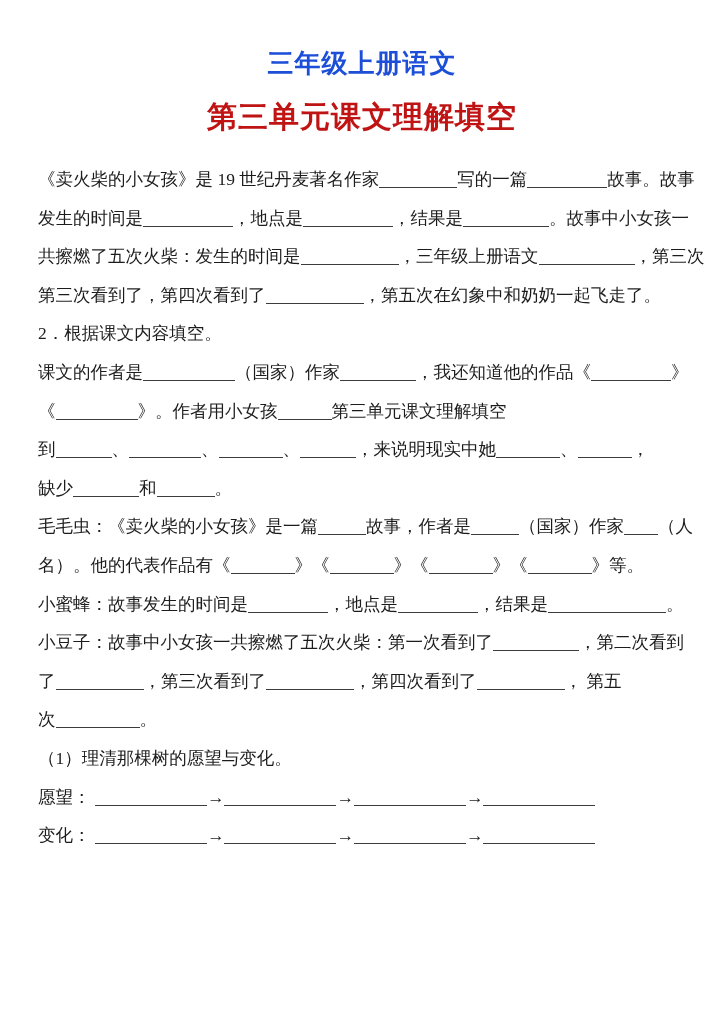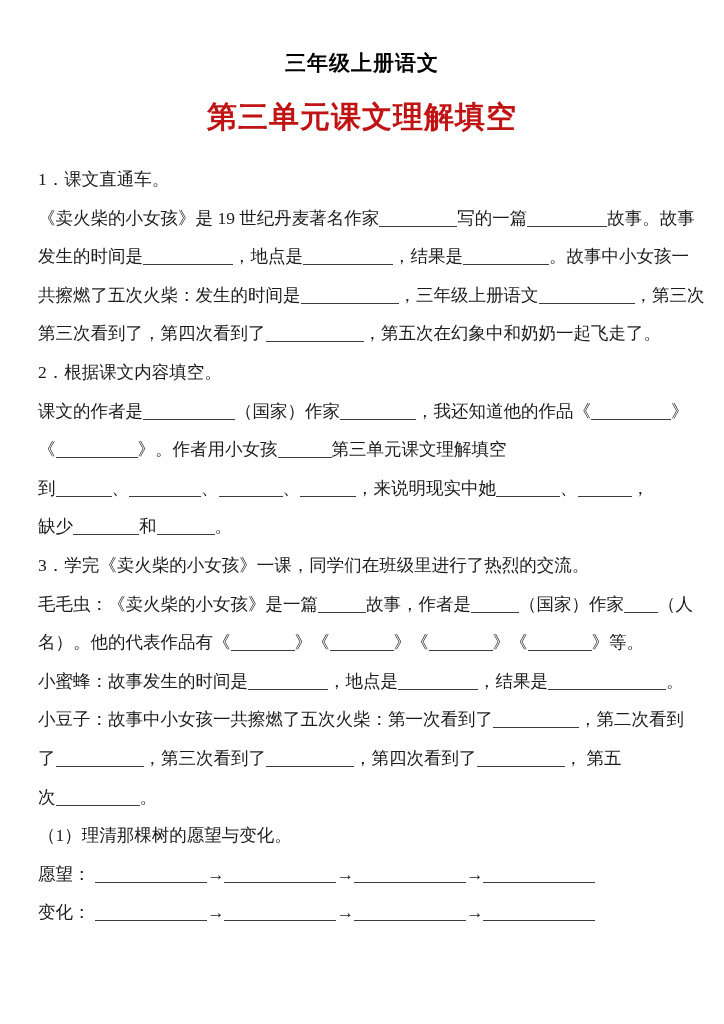--- a/index.html
+++ b/index.html
@@ -4,22 +4,22 @@
 <style>
   html,body { margin:0; padding:0; background:#ffffff; }
   .page {
     position:relative; width:724px; height:1024px; overflow:hidden;
     background:#ffffff; color:#1c1c1c;
     font-family:"Liberation Serif","DejaVu Serif",serif;
   }
   .title-black {
     margin:44px 0 16px; text-align:center;
     font-family:"Liberation Sans","DejaVu Sans",sans-serif;
-    font-weight:700; font-size:21px; line-height:38px;
-    color:#000000; letter-spacing:1px;
+    font-weight:700; font-size:26px; line-height:38px;
+    color:#1d4ed8; letter-spacing:1px;
   }
   .title-red {
     margin:6px 0 0; text-align:center;
     font-family:"Liberation Sans","DejaVu Sans",sans-serif;
     font-weight:700; font-size:30px; line-height:38px;
     letter-spacing:1px;
   }
   .body-text { padding:24px 30px 0 38px; }
   .line {
     margin:0; font-size:17.5px; height:38.6px; line-height:38.6px;
@@ -32,31 +32,29 @@
     margin-bottom:-3px;
   }
 </style>
 </head>
 <body>
 
 <div class="page">
   <h1 class="title-black">三年级上册语文</h1>
   <h2 class="title-red" style="color: rgb(192, 20, 20);">第三单元课文理解填空</h2>
   <main class="body-text">
-      <p class="line"><span class="seg">1．课文直通车。</span></p>
       <p class="line"><span class="seg">《卖火柴的小女孩》是 19 世纪丹麦著名作家</span><span class="blank" style="width: 78px; border-bottom-color: rgb(60, 60, 60);"></span><span class="seg">写的一篇</span><span class="blank" style="width: 80px; border-bottom-color: rgb(60, 60, 60);"></span><span class="seg">故事。故事</span></p>
       <p class="line"><span class="seg">发生的时间是</span><span class="blank" style="width: 90px; border-bottom-color: rgb(60, 60, 60);"></span><span class="seg">，地点是</span><span class="blank" style="width: 90px; border-bottom-color: rgb(60, 60, 60);"></span><span class="seg">，结果是</span><span class="blank" style="width: 86px; border-bottom-color: rgb(60, 60, 60);"></span><span class="seg">。故事中小女孩一</span></p>
       <p class="line"><span class="seg">共擦燃了五次火柴：发生的时间是</span><span class="blank" style="width: 98px; border-bottom-color: rgb(60, 60, 60);"></span><span class="seg">，三年级上册语文</span><span class="blank" style="width: 96px; border-bottom-color: rgb(60, 60, 60);"></span><span class="seg">，第三次</span></p>
       <p class="line"><span class="seg">第三次看到了，第四次看到了</span><span class="blank" style="width: 98px; border-bottom-color: rgb(60, 60, 60);"></span><span class="seg">，第五次在幻象中和奶奶一起飞走了。</span></p>
       <p class="line"><span class="seg">2．根据课文内容填空。</span></p>
       <p class="line"><span class="seg">课文的作者是</span><span class="blank" style="width: 92px; border-bottom-color: rgb(60, 60, 60);"></span><span class="seg">（国家）作家</span><span class="blank" style="width: 76px; border-bottom-color: rgb(60, 60, 60);"></span><span class="seg">，我还知道他的作品《</span><span class="blank" style="width: 80px; border-bottom-color: rgb(60, 60, 60);"></span><span class="seg">》</span></p>
       <p class="line"><span class="seg">《</span><span class="blank" style="width: 82px; border-bottom-color: rgb(60, 60, 60);"></span><span class="seg">》。作者用小女孩</span><span class="blank" style="width: 54px; border-bottom-color: rgb(60, 60, 60);"></span><span class="seg">第三单元课文理解填空</span></p>
       <p class="line"><span class="seg">到</span><span class="blank" style="width: 56px; border-bottom-color: rgb(60, 60, 60);"></span><span class="seg">、</span><span class="blank" style="width: 72px; border-bottom-color: rgb(60, 60, 60);"></span><span class="seg">、</span><span class="blank" style="width: 64px; border-bottom-color: rgb(60, 60, 60);"></span><span class="seg">、</span><span class="blank" style="width: 56px; border-bottom-color: rgb(60, 60, 60);"></span><span class="seg">，来说明现实中她</span><span class="blank" style="width: 64px; border-bottom-color: rgb(60, 60, 60);"></span><span class="seg">、</span><span class="blank" style="width: 54px; border-bottom-color: rgb(60, 60, 60);"></span><span class="seg">，</span></p>
       <p class="line"><span class="seg">缺少</span><span class="blank" style="width: 66px; border-bottom-color: rgb(60, 60, 60);"></span><span class="seg">和</span><span class="blank" style="width: 58px; border-bottom-color: rgb(60, 60, 60);"></span><span class="seg">。</span></p>
-      <p class="line"><span class="seg">3．学完《卖火柴的小女孩》一课，同学们在班级里进行了热烈的交流。</span></p>
       <p class="line"><span class="seg">毛毛虫：《卖火柴的小女孩》是一篇</span><span class="blank" style="width: 48px; border-bottom-color: rgb(60, 60, 60);"></span><span class="seg">故事，作者是</span><span class="blank" style="width: 48px; border-bottom-color: rgb(60, 60, 60);"></span><span class="seg">（国家）作家</span><span class="blank" style="width: 34px; border-bottom-color: rgb(60, 60, 60);"></span><span class="seg">（人</span></p>
       <p class="line"><span class="seg">名）。他的代表作品有《</span><span class="blank" style="width: 64px; border-bottom-color: rgb(60, 60, 60);"></span><span class="seg">》《</span><span class="blank" style="width: 64px; border-bottom-color: rgb(60, 60, 60);"></span><span class="seg">》《</span><span class="blank" style="width: 64px; border-bottom-color: rgb(60, 60, 60);"></span><span class="seg">》《</span><span class="blank" style="width: 64px; border-bottom-color: rgb(60, 60, 60);"></span><span class="seg">》等。</span></p>
       <p class="line"><span class="seg">小蜜蜂：故事发生的时间是</span><span class="blank" style="width: 80px; border-bottom-color: rgb(60, 60, 60);"></span><span class="seg">，地点是</span><span class="blank" style="width: 80px; border-bottom-color: rgb(60, 60, 60);"></span><span class="seg">，结果是</span><span class="blank" style="width: 118px; border-bottom-color: rgb(60, 60, 60);"></span><span class="seg">。</span></p>
       <p class="line"><span class="seg">小豆子：故事中小女孩一共擦燃了五次火柴：第一次看到了</span><span class="blank" style="width: 86px; border-bottom-color: rgb(60, 60, 60);"></span><span class="seg">，第二次看到</span></p>
       <p class="line"><span class="seg">了</span><span class="blank" style="width: 88px; border-bottom-color: rgb(60, 60, 60);"></span><span class="seg">，第三次看到了</span><span class="blank" style="width: 88px; border-bottom-color: rgb(60, 60, 60);"></span><span class="seg">，第四次看到了</span><span class="blank" style="width: 88px; border-bottom-color: rgb(60, 60, 60);"></span><span class="seg">， 第五</span></p>
       <p class="line"><span class="seg">次</span><span class="blank" style="width: 84px; border-bottom-color: rgb(60, 60, 60);"></span><span class="seg">。</span></p>
       <p class="line"><span class="seg">（1）理清那棵树的愿望与变化。</span></p>
       <p class="line"><span class="seg">愿望： </span><span class="blank" style="width: 112px; border-bottom-color: rgb(60, 60, 60);"></span><span class="seg">→</span><span class="blank" style="width: 112px; border-bottom-color: rgb(60, 60, 60);"></span><span class="seg">→</span><span class="blank" style="width: 112px; border-bottom-color: rgb(60, 60, 60);"></span><span class="seg">→</span><span class="blank" style="width: 112px; border-bottom-color: rgb(60, 60, 60);"></span></p>
       <p class="line"><span class="seg">变化： </span><span class="blank" style="width: 112px; border-bottom-color: rgb(60, 60, 60);"></span><span class="seg">→</span><span class="blank" style="width: 112px; border-bottom-color: rgb(60, 60, 60);"></span><span class="seg">→</span><span class="blank" style="width: 112px; border-bottom-color: rgb(60, 60, 60);"></span><span class="seg">→</span><span class="blank" style="width: 112px; border-bottom-color: rgb(60, 60, 60);"></span></p>
     </main>

